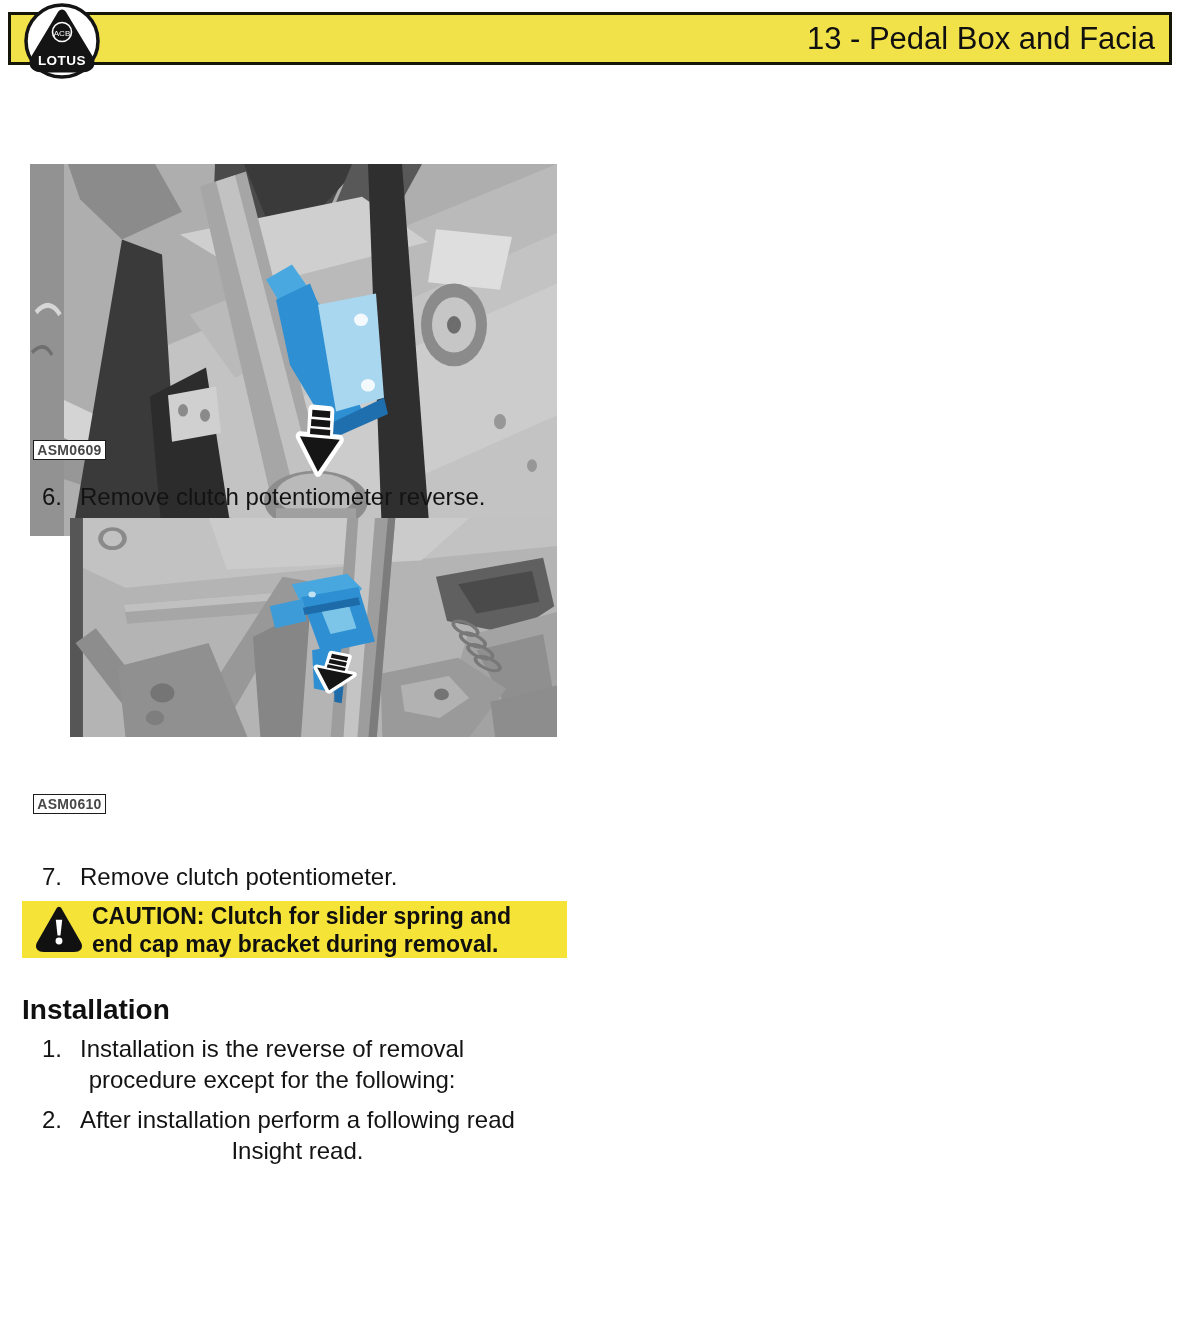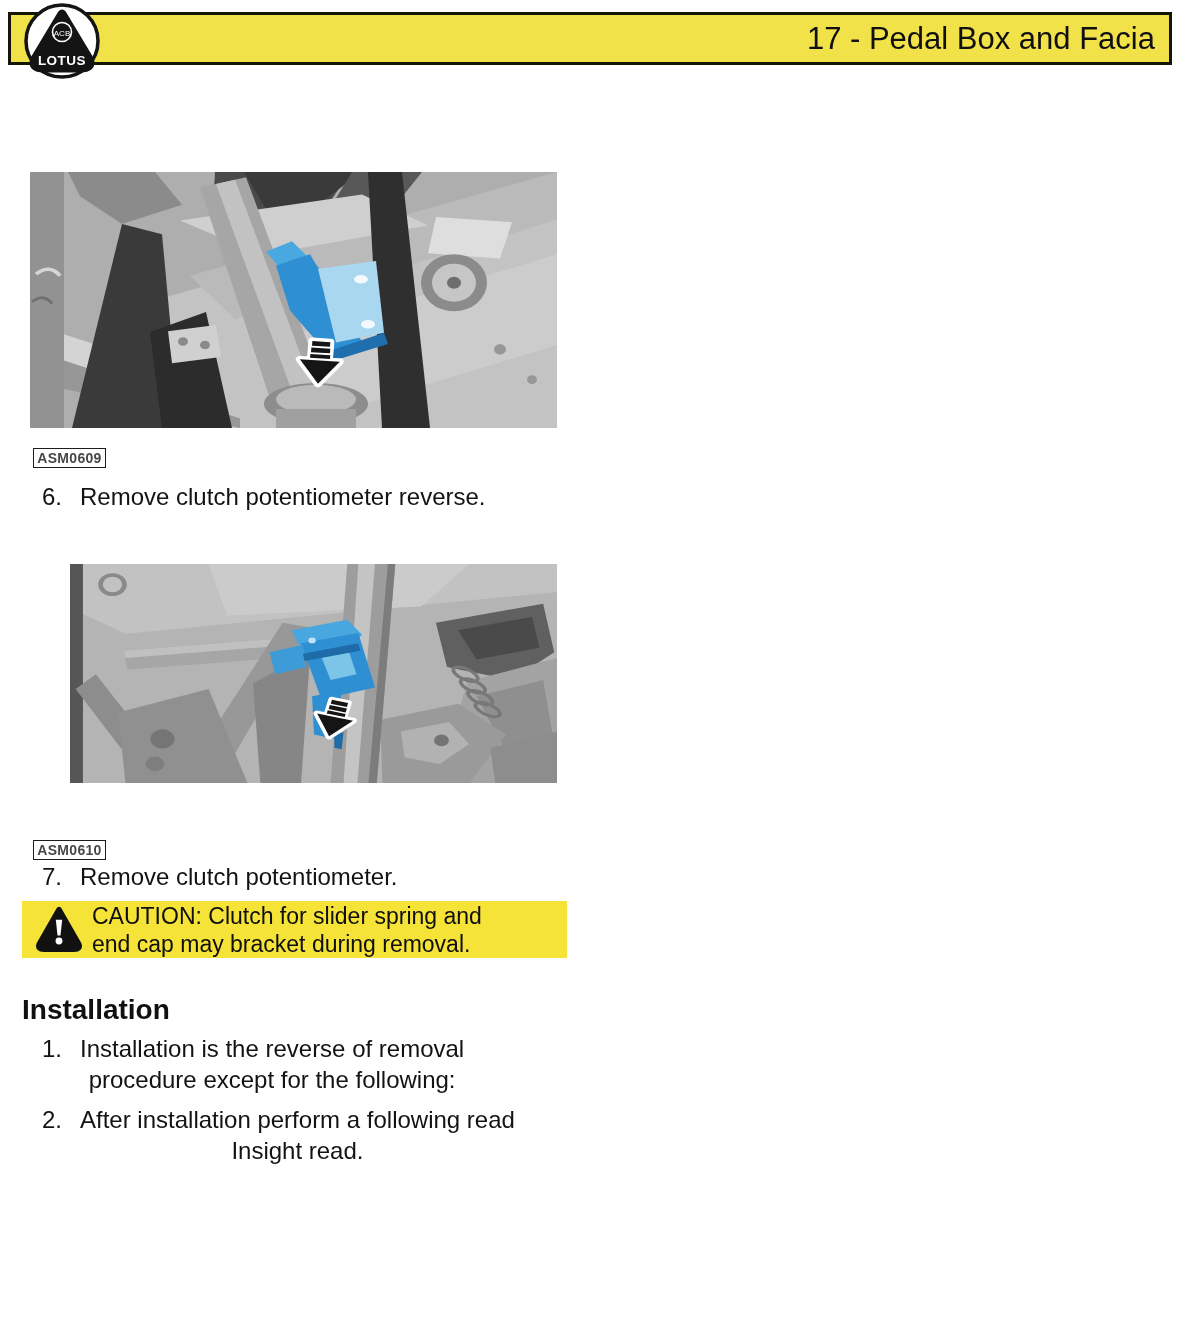--- a/index.html
+++ b/index.html
@@ -37,22 +37,22 @@
     width: 78px; height: 78px;
   }
   .logo-wrap svg { display:block; width:100%; height:100%; }
 
   
   .figure {
     position: absolute;
     left: 30px;
     width: 527px;
   }
-  #fig1 { top: 172px; height: 256px; }
-  #fig2 { top: 564px; height: 219px; padding-left: 40px; }
+  #fig1 { top: 164px; height: 372px; }
+  #fig2 { top: 518px; height: 219px; padding-left: 40px; }
   .figure svg.illust { display:block; width:100%; height:100%; }
   .fig-label {
     position: absolute;
     left: 3px;
     width: 73px; height: 20px;
     background: #ffffff;
     border: 1.5px solid #1c1c1c;
     color: #474747;
     font-size: 14px;
     font-weight: bold;
@@ -92,21 +92,21 @@
   .caution-icon {
     position: absolute;
     left: 11px; top: 4px;
     width: 52px; height: 49px;
   }
   .caution-icon svg { display:block; width:100%; height:100%; }
   .caution-text {
     margin-left: 70px;
     padding-top: 1px;
     font-size: 23px;
-    font-weight: normal;
+    font-weight: bold;
     line-height: 28px;
     color: #0f0f0f;
   }
   .caution-text span { display:block; }
 
   
   .install-heading {
     position: absolute;
     left: 22px; top: 988px;
     font-size: 28px;
@@ -116,21 +116,21 @@
   }
   #item1 { top: 1033px; }
   #item2 { top: 1104px; }
 </style>
 </head>
 <body>
 
 <div class="page">
 
   <div class="header-bar">
-    <div class="header-title">17 - Pedal Box and Facia</div>
+    <div class="header-title">13 - Pedal Box and Facia</div>
   </div>
   <div class="logo-wrap">
     <svg viewBox="0 0 78 78">
       <circle cx="39" cy="39" r="36" fill="#ffffff" stroke="#141414" stroke-width="3.5"></circle>
       <path d="M39,12 L66,57 Q70,66 57,66 L21,66 Q8,66 12,57 Z" fill="#141414" stroke="#141414" stroke-width="9" stroke-linejoin="round"></path>
       <circle cx="39" cy="30" r="9.5" fill="none" stroke="#ffffff" stroke-width="1.6"></circle>
       <text x="39" y="33.5" font-size="8" fill="#ffffff" text-anchor="middle" font-family="Liberation Sans, sans-serif">ACB</text>
       <text x="39" y="62.5" font-size="13.5" font-weight="bold" fill="#ffffff" text-anchor="middle" letter-spacing="0.5" font-family="Liberation Sans, sans-serif">LOTUS</text>
     </svg>
   </div>

